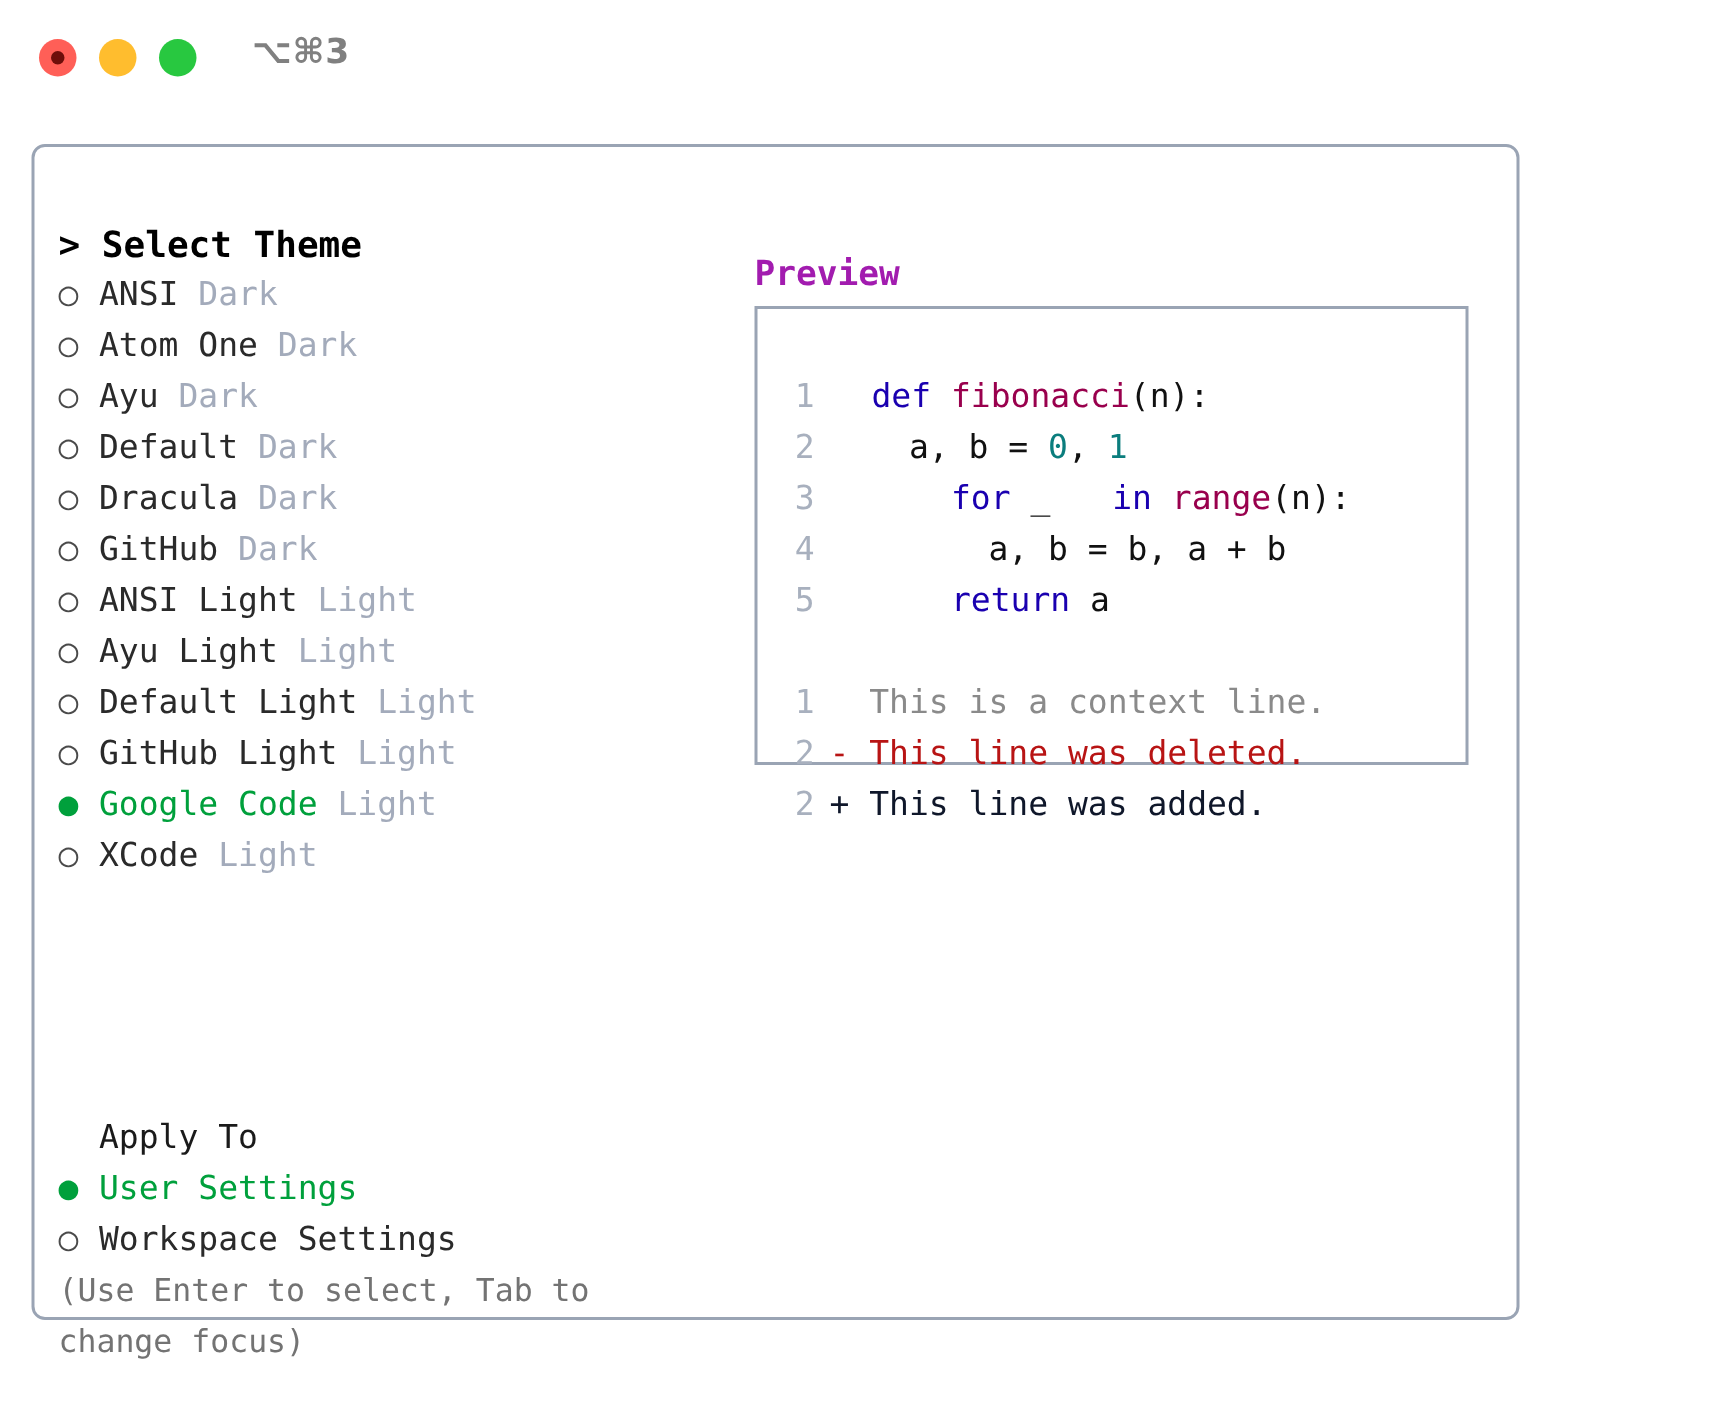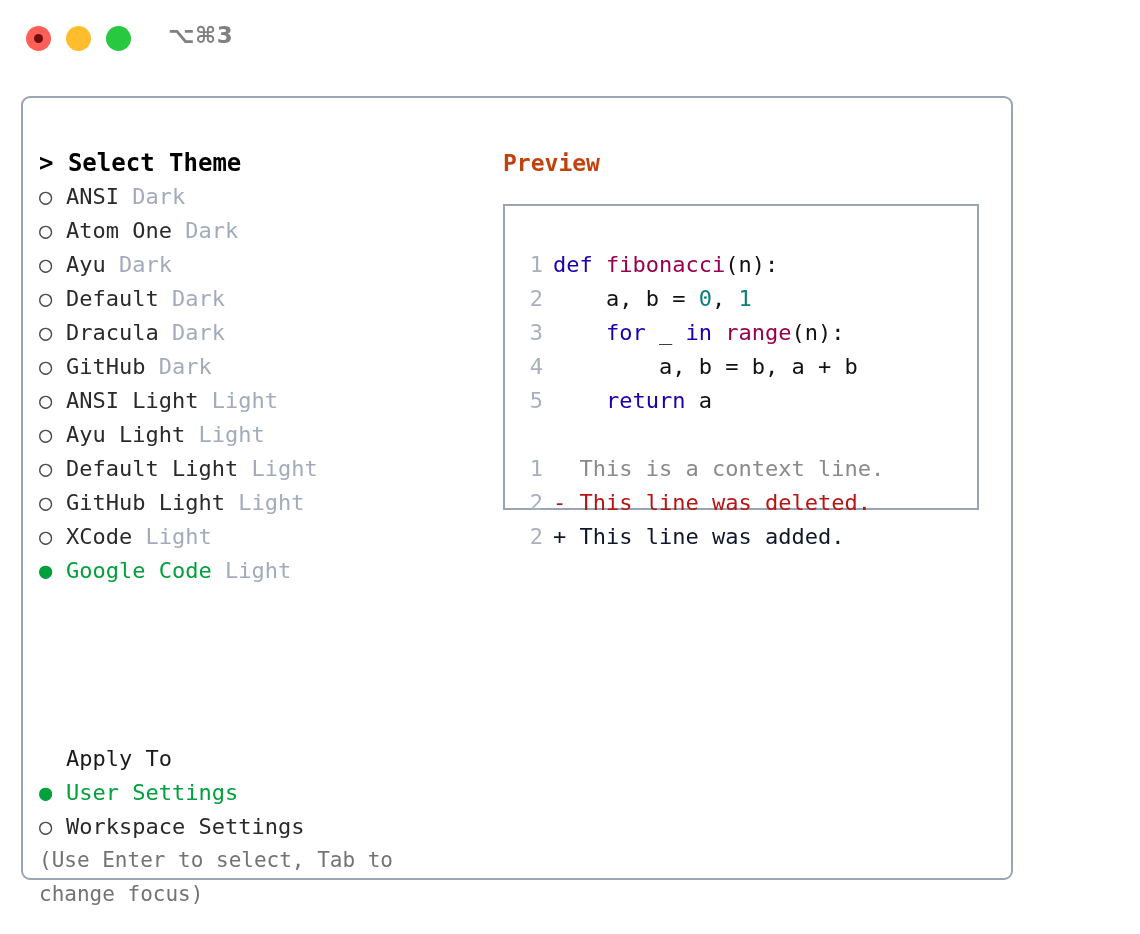--- a/index.html
+++ b/index.html
@@ -155,23 +155,24 @@
   
   #preview-pane {
     position: absolute;
     left: 480px;
     top: 48px;
     width: 490px;
   }
   #preview-title {
     font-size: 23px;
     font-weight: bold;
-    color: #c2410c;
-    height: 34px;
-    line-height: 34px;
+    color: #a21caf;
+    height: 34px;
+    line-height: 34px;
+    margin-top: 20px;
   }
   #code-box {
     position: absolute;
     left: 0px;
     top: 58px;
     width: 476px;
     height: 306px;
     border: 2px solid #9AA4B4;
     box-sizing: border-box;
     background: #ffffff;
@@ -192,21 +193,21 @@
   .lineno {
     width: 28px;
     text-align: right;
     color: #A8B0BE;
     flex: none;
     margin-right: 10px;
   }
   .code-text { white-space: pre; }
   .gap-line { height: 34px; }
 
-  .tok-kw   { color: #1A00B0; }
+  .tok-kw   { color: #1A00B0; margin-left: 28px; }
   .tok-fn   { color: #99004D; }
   .tok-num  { color: #0B7D7D; }
   .tok-txt  { color: #111111; }
   .tok-ctx  { color: #8A8A8A; }
   .tok-del  { color: #B81414; }
   .tok-add  { color: #0f172a; }
 </style>
 </head>
 <body>
 
@@ -229,22 +230,22 @@
           <div class="theme-row"><span class="marker">○</span><span class="theme-name">ANSI</span> <span class="theme-kind">Dark</span></div>
           <div class="theme-row"><span class="marker">○</span><span class="theme-name">Atom One</span> <span class="theme-kind">Dark</span></div>
           <div class="theme-row"><span class="marker">○</span><span class="theme-name">Ayu</span> <span class="theme-kind">Dark</span></div>
           <div class="theme-row"><span class="marker">○</span><span class="theme-name">Default</span> <span class="theme-kind">Dark</span></div>
           <div class="theme-row"><span class="marker">○</span><span class="theme-name">Dracula</span> <span class="theme-kind">Dark</span></div>
           <div class="theme-row"><span class="marker">○</span><span class="theme-name">GitHub</span> <span class="theme-kind">Dark</span></div>
           <div class="theme-row"><span class="marker">○</span><span class="theme-name">ANSI Light</span> <span class="theme-kind">Light</span></div>
           <div class="theme-row"><span class="marker">○</span><span class="theme-name">Ayu Light</span> <span class="theme-kind">Light</span></div>
           <div class="theme-row"><span class="marker">○</span><span class="theme-name">Default Light</span> <span class="theme-kind">Light</span></div>
           <div class="theme-row"><span class="marker">○</span><span class="theme-name">GitHub Light</span> <span class="theme-kind">Light</span></div>
+          <div class="theme-row selected"><span class="marker">●</span><span class="theme-name">Google Code</span> <span class="theme-kind">Light</span></div>
           <div class="theme-row"><span class="marker">○</span><span class="theme-name">XCode</span> <span class="theme-kind">Light</span></div>
-          <div class="theme-row selected"><span class="marker">●</span><span class="theme-name">Google Code</span> <span class="theme-kind">Light</span></div>
         </div>
     </div>
 
     <div id="apply-section">
       <div class="apply-heading"><span class="marker"> </span><span>Apply To</span></div>
       <div id="apply-list">
           <div class="apply-row selected"><span class="marker">●</span><span class="apply-label">User Settings</span></div>
           <div class="apply-row"><span class="marker">○</span><span class="apply-label">Workspace Settings</span></div>
         </div>
     </div>

